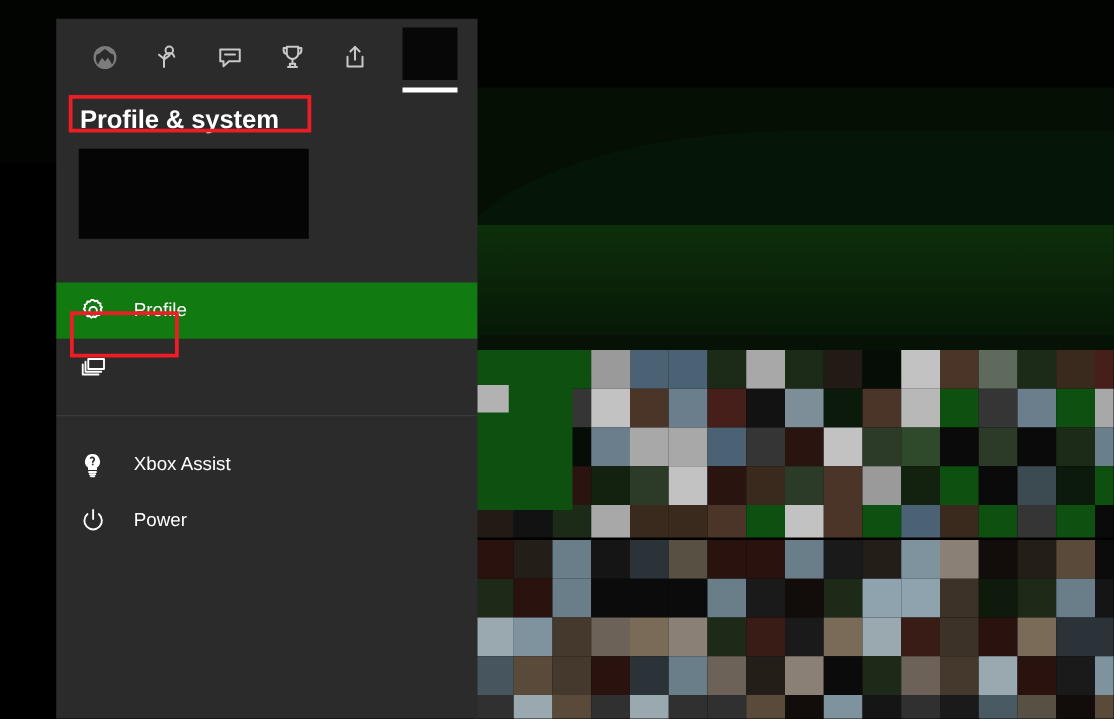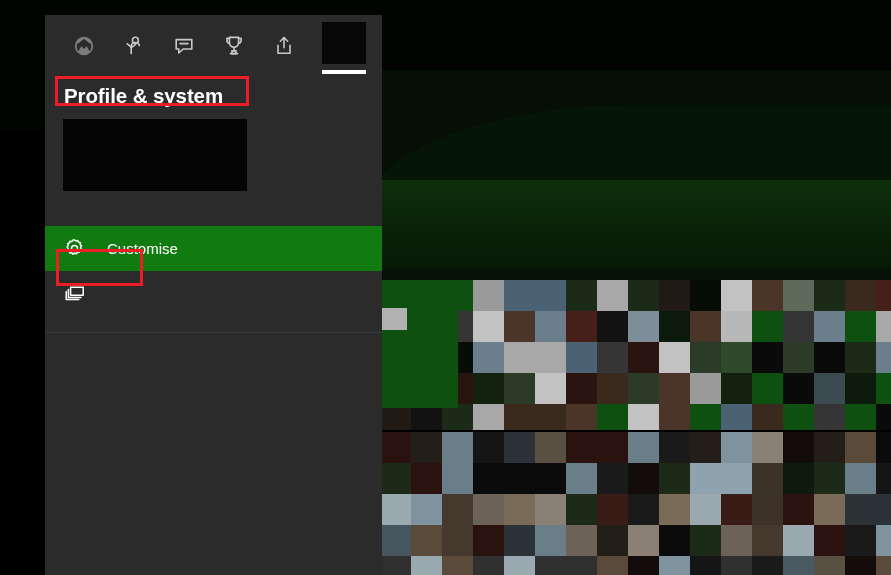--- a/index.html
+++ b/index.html
@@ -464,36 +464,61 @@
 
     <div style="margin-top:20px">
 
       <div class="menu-item selected">
         <span class="menu-icon">
           <svg width="21" height="21" viewBox="0 0 21 21">
             <circle class="stroke" cx="10.5" cy="10.5" r="3.0"></circle>
             <path class="stroke" d="M10.5 1.9 l1.5 1.1 l1.8 -0.5 l0.8 1.7 l1.8 0.5 l-0.2 1.9 l1.4 1.2 l-1.0 1.6 l0.6 1.8 l-1.6 1.0 l-0.2 1.9 l-1.9 0.2 l-1.1 1.5 l-1.8 -0.6 l-1.6 1.0 l-1.2 -1.4 l-1.9 0.2 l-0.5 -1.8 l-1.7 -0.8 l0.5 -1.8 l-1.1 -1.5 l1.1 -1.5 l-0.5 -1.8 l1.7 -0.8 l0.5 -1.8 l1.9 0.2 l1.2 -1.4 z"></path>
           </svg>
         </span>
-        <span class="menu-label">Customise</span>
+        <span class="menu-label">Profile</span>
       </div>
 
       <div class="menu-item">
         <span class="menu-icon">
           <svg width="22" height="20" viewBox="0 0 22 20">
             <path class="stroke" d="M6.6 3.2 h12.6 v8.0 h-12.6 z"></path>
             <path class="stroke" d="M4.4 5.4 v8.0 h12.6"></path>
             <path class="stroke" d="M2.2 7.6 v8.0 h12.6"></path>
           </svg>
         </span>
       </div>
     </div>
 
     <div class="gap-md"></div>
     <div class="section-divider"></div>
     <div class="gap-md"></div>
 
+    <div>
+
+      <div class="menu-item">
+        <span class="menu-icon">
+          <svg width="20" height="22" viewBox="0 0 20 22">
+            <path d="M10 2.2 a6.0 6.0 0 0 1 3.6 10.8 v2.0 h-7.2 v-2.0 A6.0 6.0 0 0 1 10 2.2 z" fill="#ffffff"></path>
+            <path d="M8.6 5.4 a1.6 1.6 0 0 1 2.8 1.1 c0 1.0 -1.2 1.2 -1.2 2.1 M10.2 10.4 v0.1" stroke="#2b2b2b" stroke-width="1.4" fill="none" stroke-linecap="round"></path>
+            <path class="stroke" d="M7.2 16.6 h5.6"></path>
+            <path class="stroke" d="M7.8 18.4 h4.4"></path>
+            <path class="stroke" d="M8.6 20.0 h2.8"></path>
+          </svg>
+        </span>
+        <span class="menu-label">Xbox Assist</span>
+      </div>
+
+      <div class="menu-item">
+        <span class="menu-icon">
+          <svg width="21" height="21" viewBox="0 0 21 21">
+            <path class="stroke" d="M6.0 5.2 a7.0 7.0 0 1 0 9.0 0"></path>
+            <path class="stroke" d="M10.5 2.0 v7.2"></path>
+          </svg>
+        </span>
+        <span class="menu-label">Power</span>
+      </div>
+    </div>
   </div>
 
   <div class="annot" style="left:55px; top:76px; width:194px; height:30px;"></div>
   <div class="annot" style="left:56px; top:249px; width:87px; height:37px;"></div>
 
 </div>
 
 </body></html>

